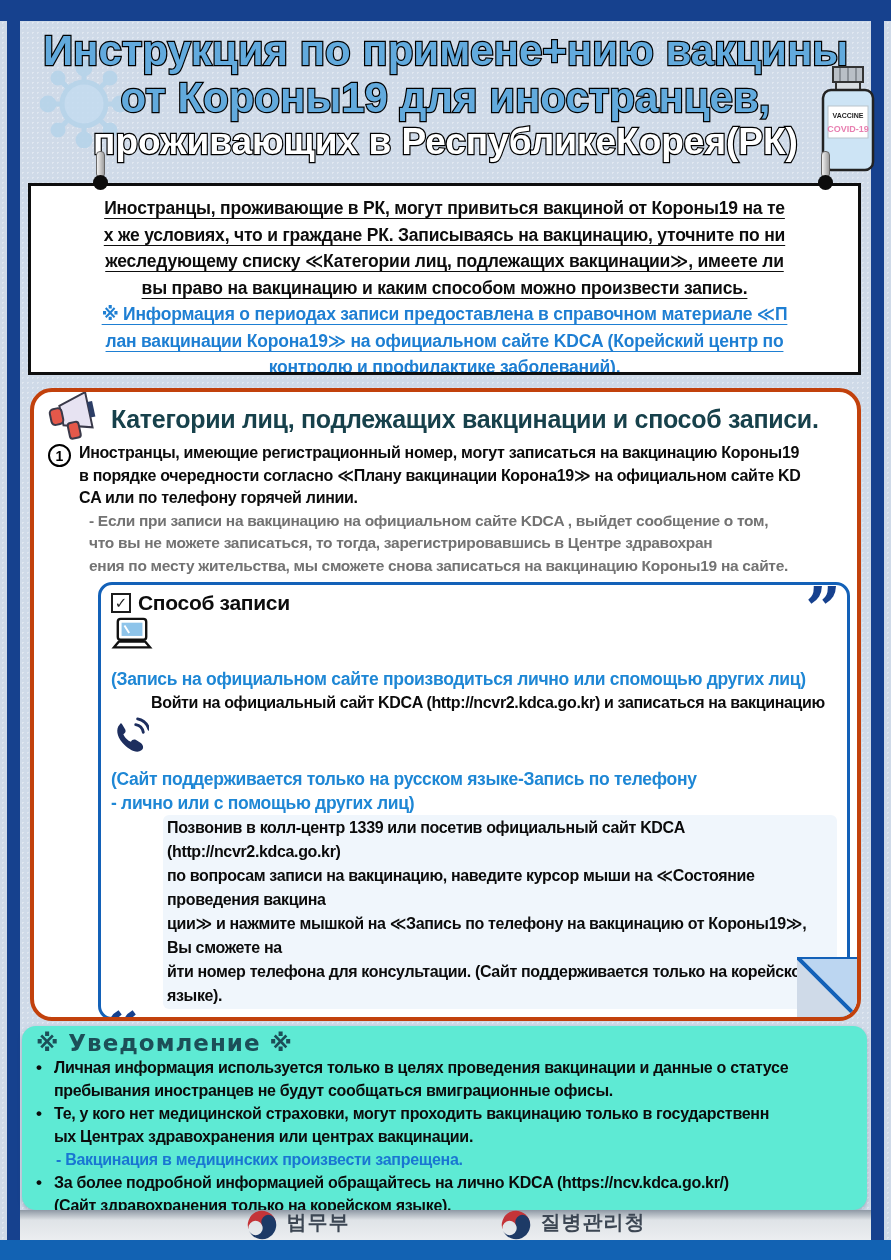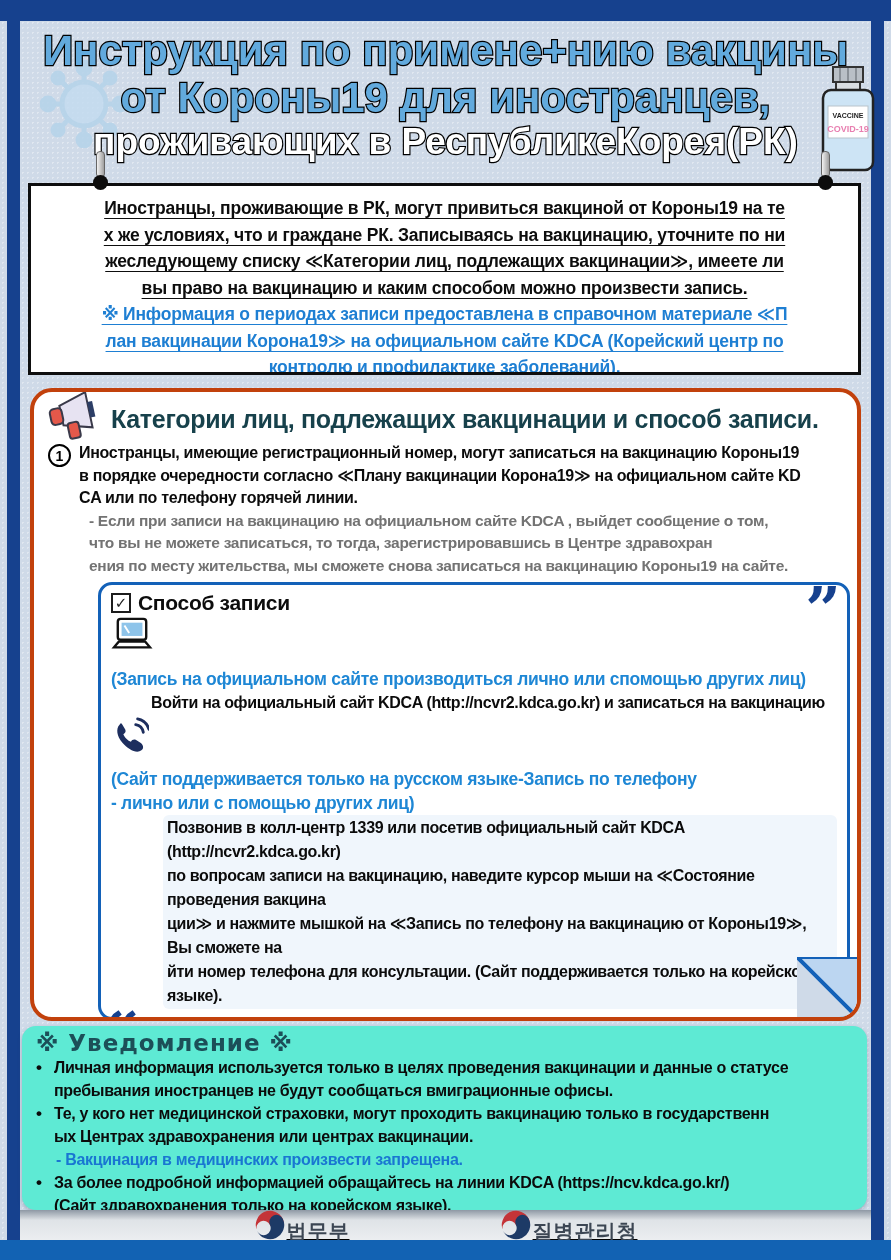--- a/index.html
+++ b/index.html
@@ -88,21 +88,21 @@
                    font-family:"DejaVu Sans","Liberation Sans",sans-serif; }
   .nrow { display:flex; gap:6px; }
   .ndot { flex:0 0 12px; font-size:17px; font-weight:bold; line-height:23px; color:#0b0b0b; }
   .ntext { font-size:16px; font-weight:bold; color:#0b0b0b; line-height:23px; letter-spacing:-0.3px; }
   .nsub { font-size:16px; font-weight:bold; line-height:23px; letter-spacing:-0.3px; padding-left:20px; }
 
   
   .footer { position:absolute; left:20px; top:1210px; width:851px; height:34px; z-index:3;
             background:linear-gradient(#8e98a4,#dfe3e7 30%,#eef0f2);
             display:flex; align-items:center; justify-content:center; gap:150px; }
-  .gov-logo { display:flex; align-items:flex-end; gap:1px;text-decoration:underline; }
+  .gov-logo { display:flex; align-items:flex-start; gap:9px; }
   .gov-text { font-size:20px; font-weight:bold; color:#3c4653; letter-spacing:1px; }
 </style>
 </head>
 <body>
 
 <div class="top-bar"></div>
 <div class="frame-left"></div>
 <div class="frame-right"></div>
 <div class="bottom-bar"></div>
 
@@ -244,21 +244,21 @@
 
   <div class="nrow">
     <span class="ndot">•</span>
     <div class="ntext">Те, у кого нет медицинской страховки, могут проходить вакцинацию только в государственн<br>ых Центрах здравохранения или центрах вакцинации.</div>
   </div>
   <div class="nsub note-blue">- Вакцинация в медицинских произвести запрещена.</div>
 
   <div class="nrow">
     <span class="ndot">•</span>
     <div>
-      <div class="ntext">За более подробной информацией обращайтесь на линии KDCA (https://ncv.kdca.go.kr/)</div>
+      <div class="ntext">За более подробной информацией обращайтесь на лично KDCA (https://ncv.kdca.go.kr/)</div>
       <div class="ntext note-blue">(Сайт здравохранения только на корейском языке).</div>
     </div>
   </div>
 </div>
 
 <div class="footer">
   <div class="gov-logo">
     <span>
       <svg width="32" height="32" viewBox="0 0 36 36">
         <g transform="rotate(-25 18 18)">

